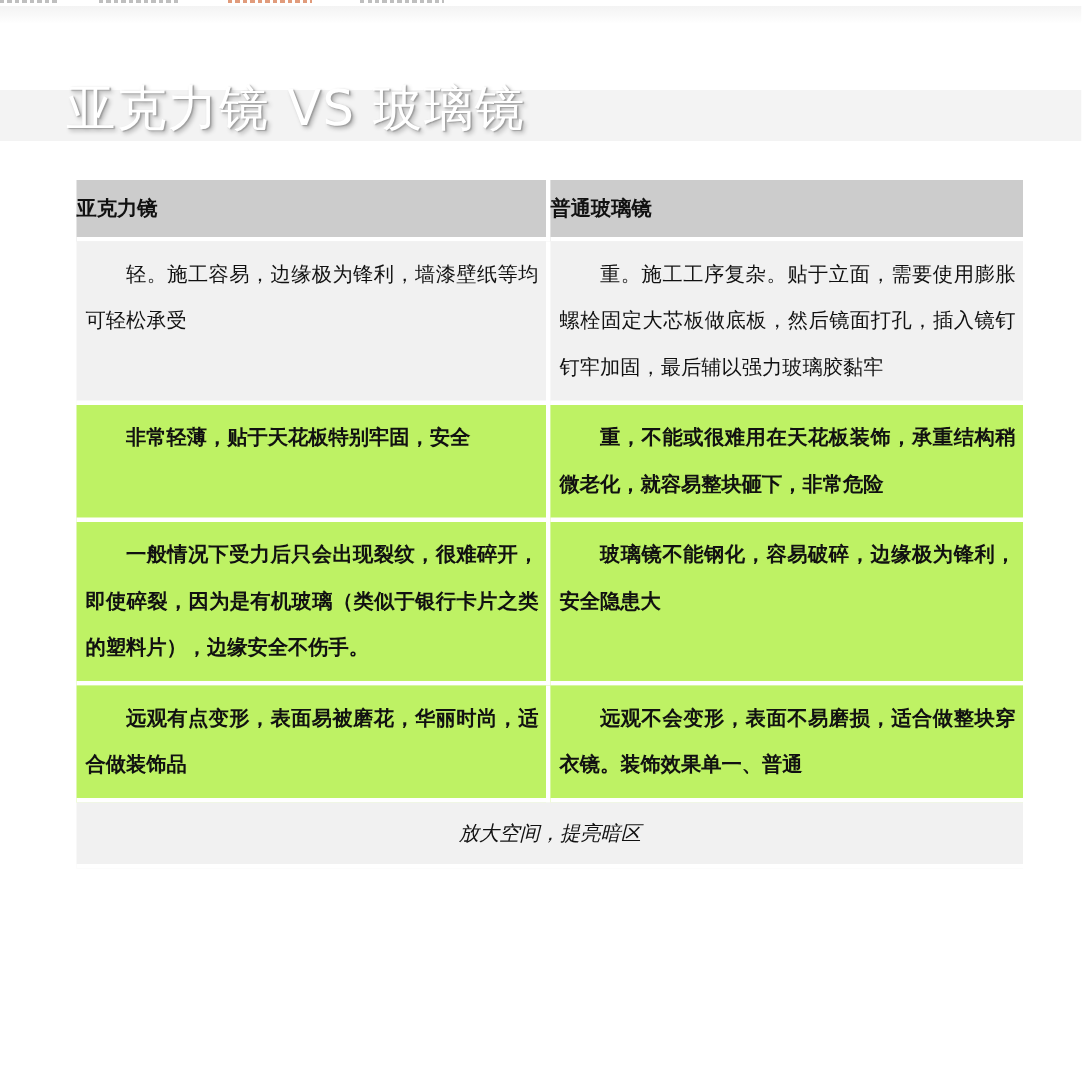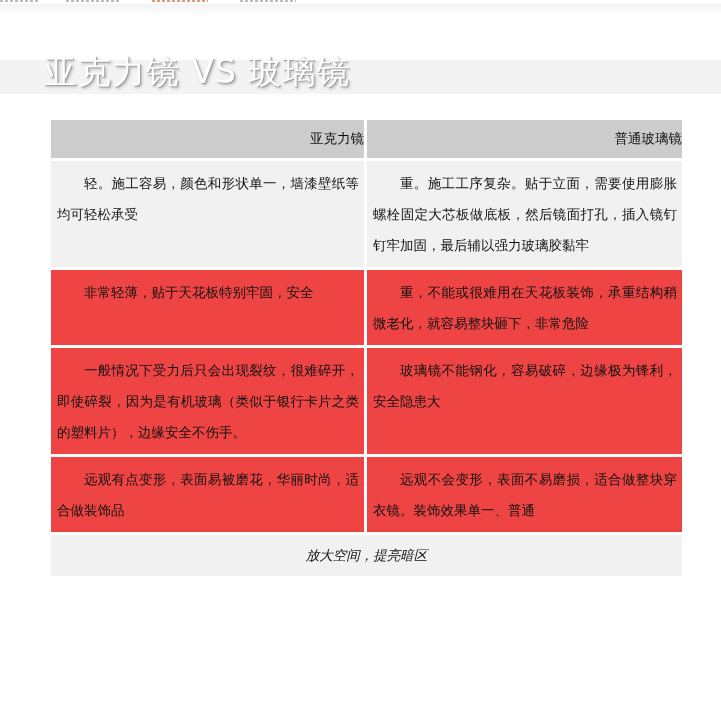--- a/index.html
+++ b/index.html
@@ -67,29 +67,29 @@
   }
   .compare-table th,
   .compare-table td {
     padding: 0;
     vertical-align: top;
     border-bottom: 3px solid #ffffff;
   }
   .compare-table th {
     background: #cccccc;
     height: 38px;
-    font-weight: normal;
-    text-align: right;
+    font-weight: bold;
+    text-align: left;
     vertical-align: middle;
     font-size: 13.5px;
   }
   .compare-table th.col-a { width: 313px; border-right: 3px solid #ffffff; }
   .compare-table td.col-a { width: 313px; border-right: 3px solid #ffffff; }
   .row-light td { background: #f1f1f1; }
-  .row-dark td { background: #ef4444; }
+  .row-dark td { background: #bef264; font-weight: bold; }
   .cell-text {
     display: block;
     padding: 7px 5px 6px 6px;
     line-height: 31px;
     text-indent: 2em;
     text-align: justify;
   }
   .footer-cell {
     text-align: center;
     vertical-align: middle !important;
@@ -115,21 +115,21 @@
 <table class="compare-table">
   <thead>
     <tr>
       <th class="col-a">亚克力镜</th>
       <th>普通玻璃镜</th>
     </tr>
   </thead>
   <tbody>
     <tr class="row-light">
       <td class="col-a">
-          <span class="cell-text">轻。施工容易，颜色和形状单一，墙漆壁纸等均可轻松承受</span>
+          <span class="cell-text">轻。施工容易，边缘极为锋利，墙漆壁纸等均可轻松承受</span>
         </td>
       <td>
           <span class="cell-text">重。施工工序复杂。贴于立面，需要使用膨胀螺栓固定大芯板做底板，然后镜面打孔，插入镜钉钉牢加固，最后辅以强力玻璃胶黏牢</span>
         </td>
     </tr>
     <tr class="row-dark">
       <td class="col-a">
           <span class="cell-text">非常轻薄，贴于天花板特别牢固，安全</span>
         </td>
       <td>

